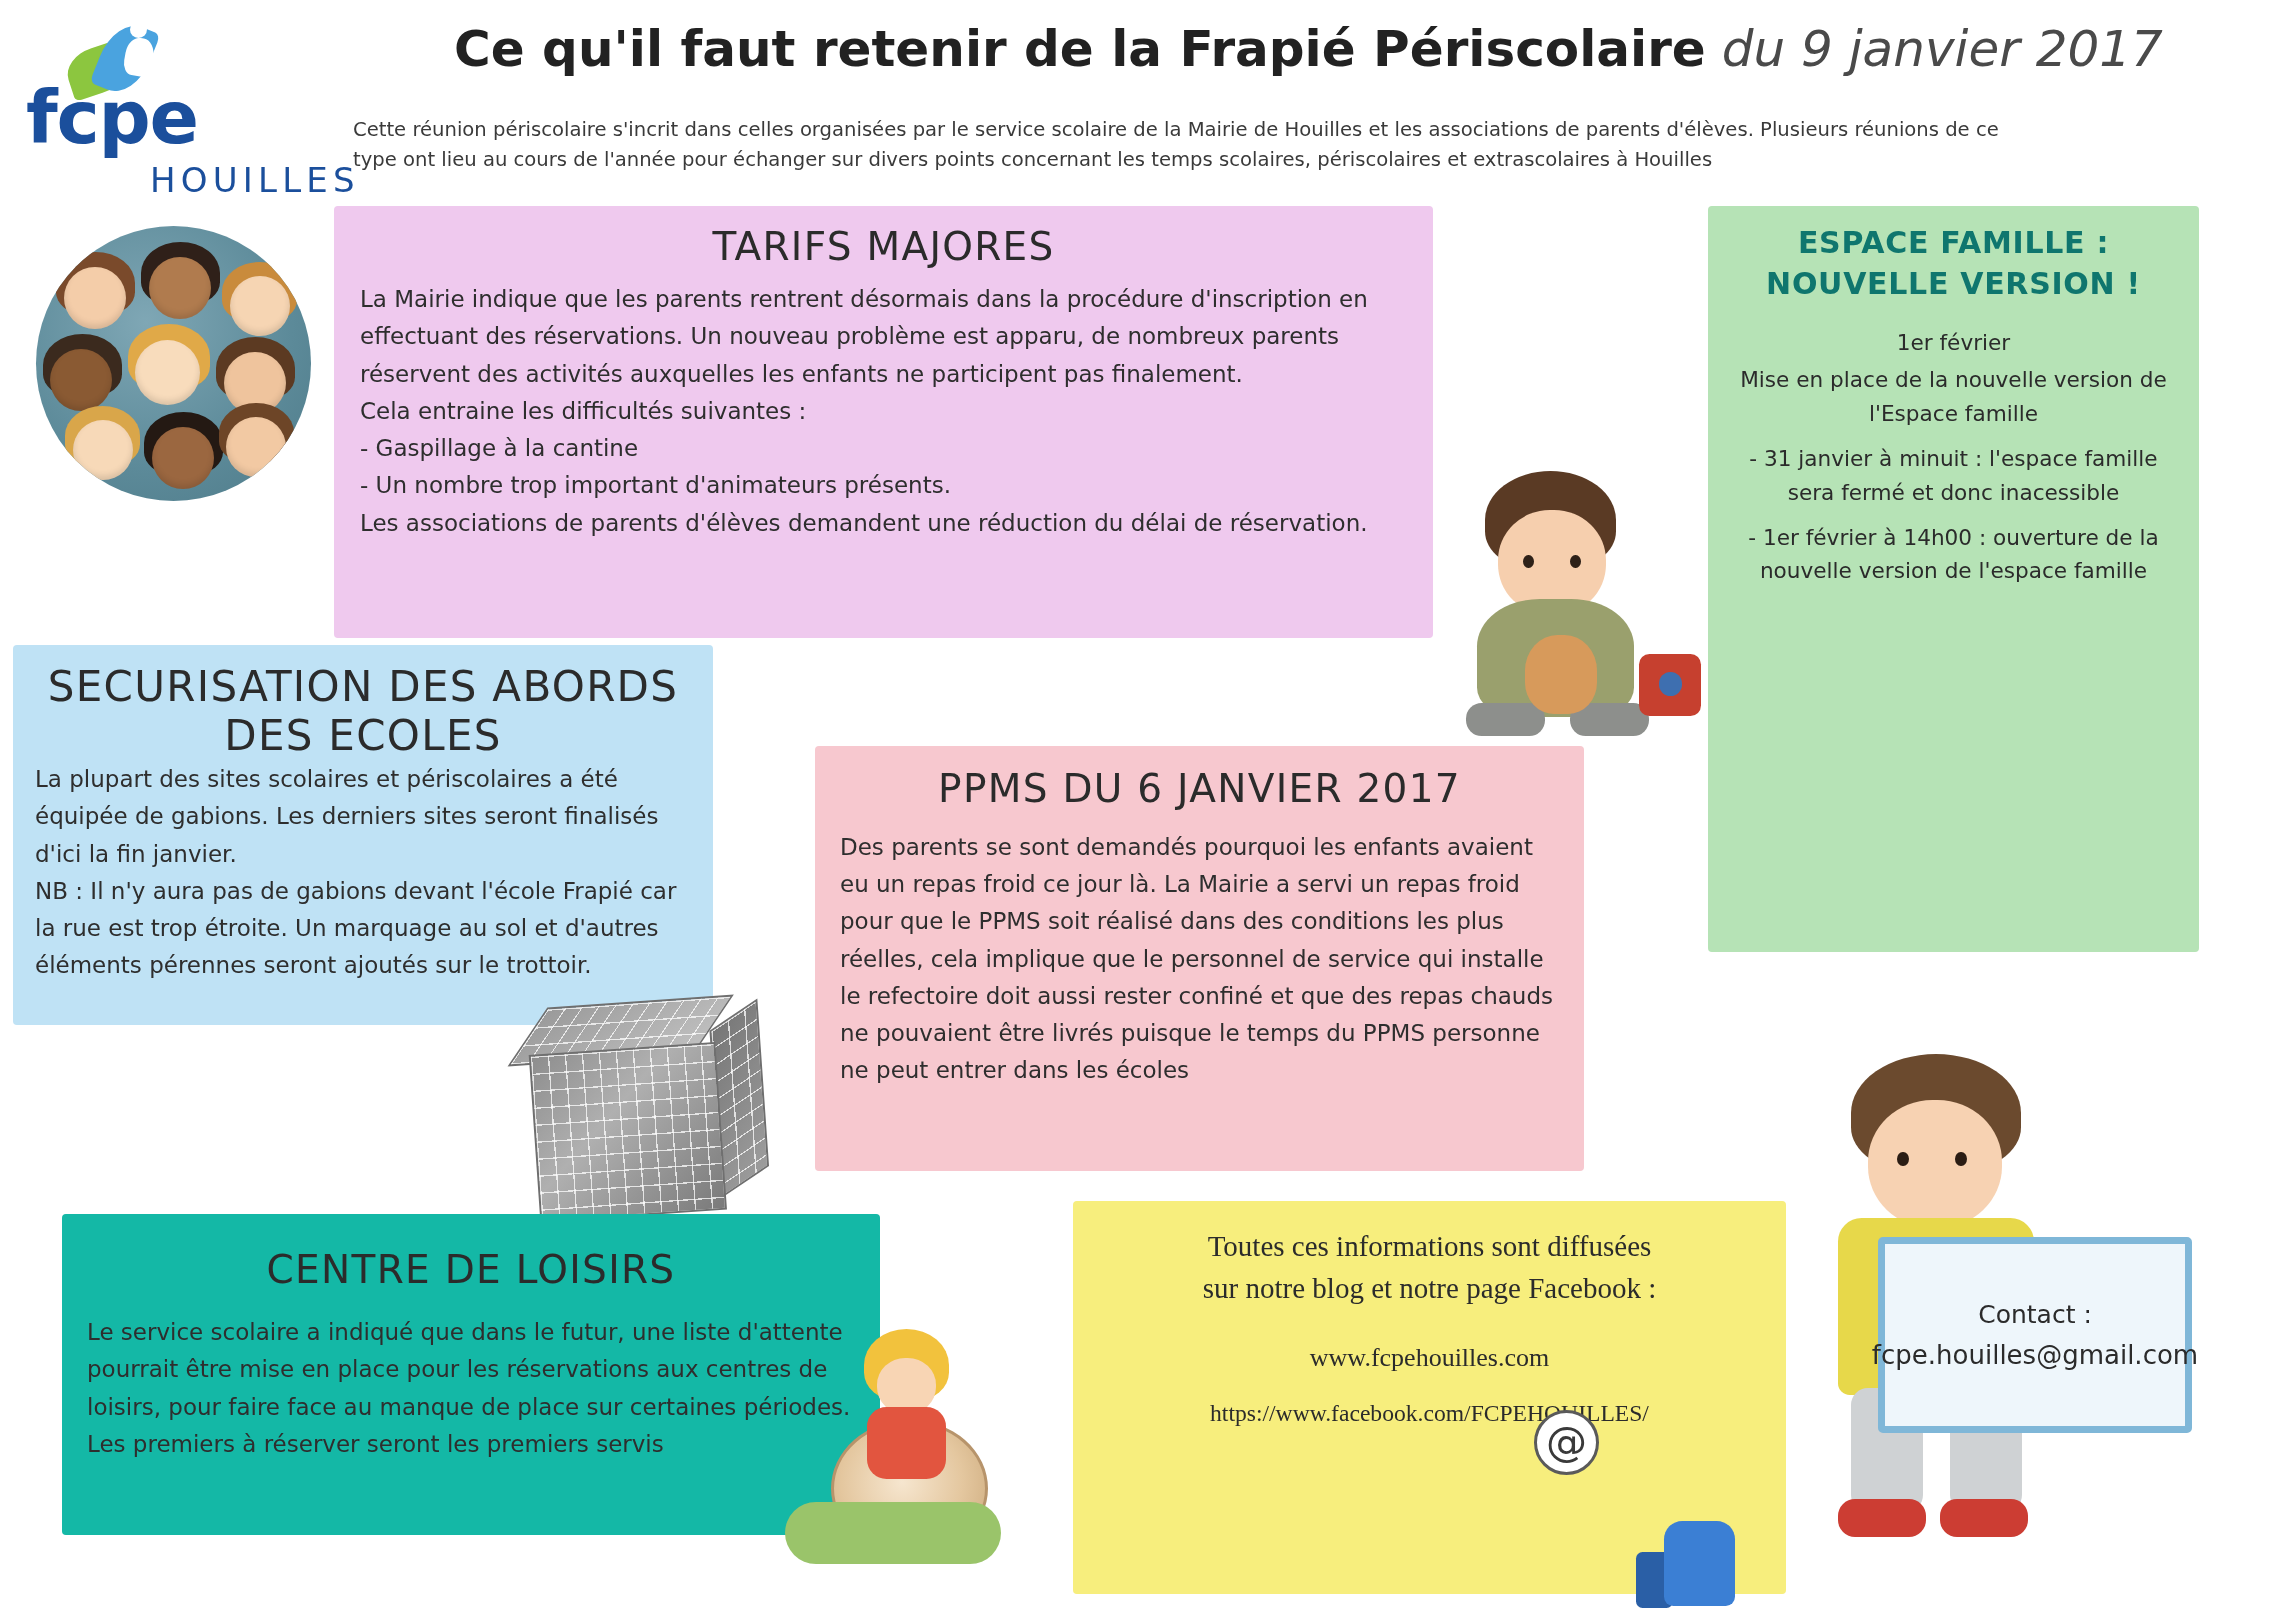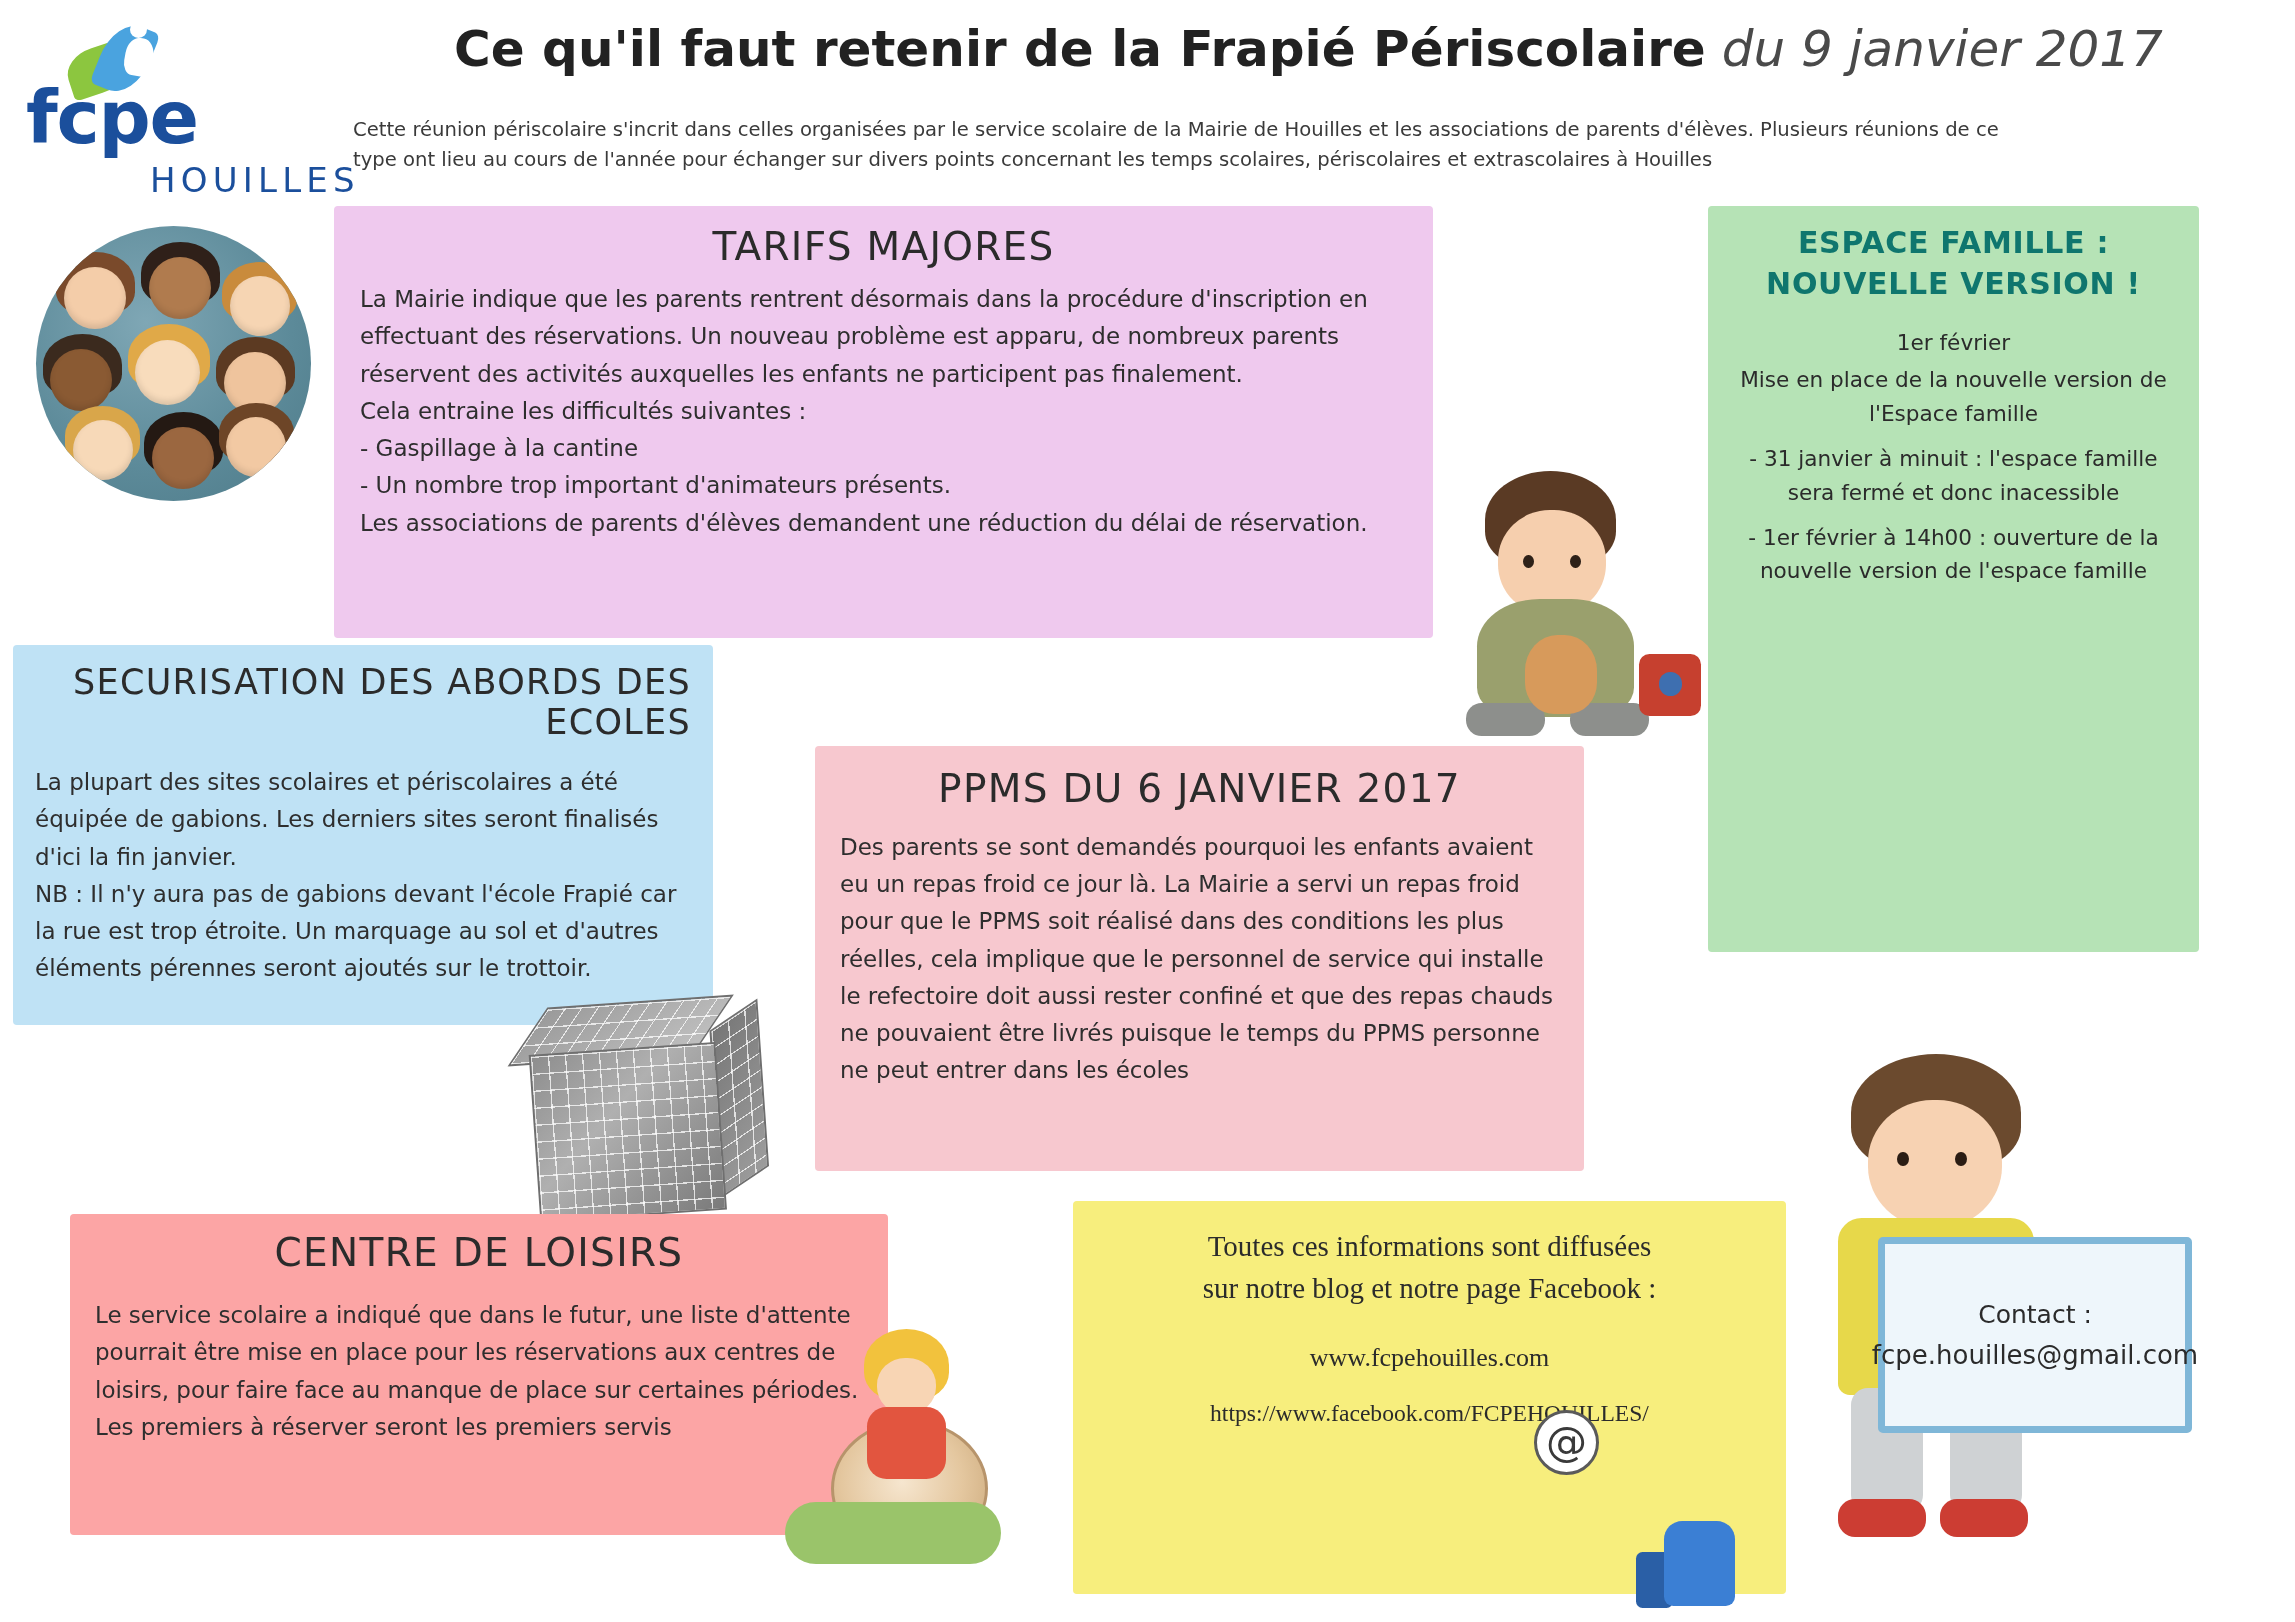--- a/index.html
+++ b/index.html
@@ -189,38 +189,38 @@
   }
   #card-espace .esp-body p { margin: 0 0 3.9px 0; }
 
   #card-secu {
     left: 13px; top: 645px;
     width: 700px; height: 380px;
     background: #bfe2f5;
     padding: 17px 22px;
   }
   #card-secu .card-title {
-    font-size: 35px;
-    text-align: right;
-    margin-bottom: 22px;
+    font-size: 42px;
+    text-align: center;
+    margin-bottom: 1px;
   }
 
   #card-ppms {
     left: 815px; top: 746px;
     width: 769px; height: 425px;
     background: #f7c8cf;
     padding: 19.6px 25px;
   }
   #card-ppms .card-title { margin-bottom: 18.3px; }
 
   #card-centre {
-    left: 70px; top: 1214px;
+    left: 62px; top: 1214px;
     width: 818px; height: 321px;
-    background: #fca5a5;
-    padding: 16px 25px;
+    background: #14b8a6;
+    padding: 33px 25px;
   }
   #card-centre .card-title { margin-bottom: 22px; }
 
   #card-diffusion {
     left: 1073px; top: 1201px;
     width: 713px; height: 393px;
     background: #f7ee7d;
     padding: 23.6px 19.6px;
     text-align: center;
     font-family: Liberation Serif, serif;

